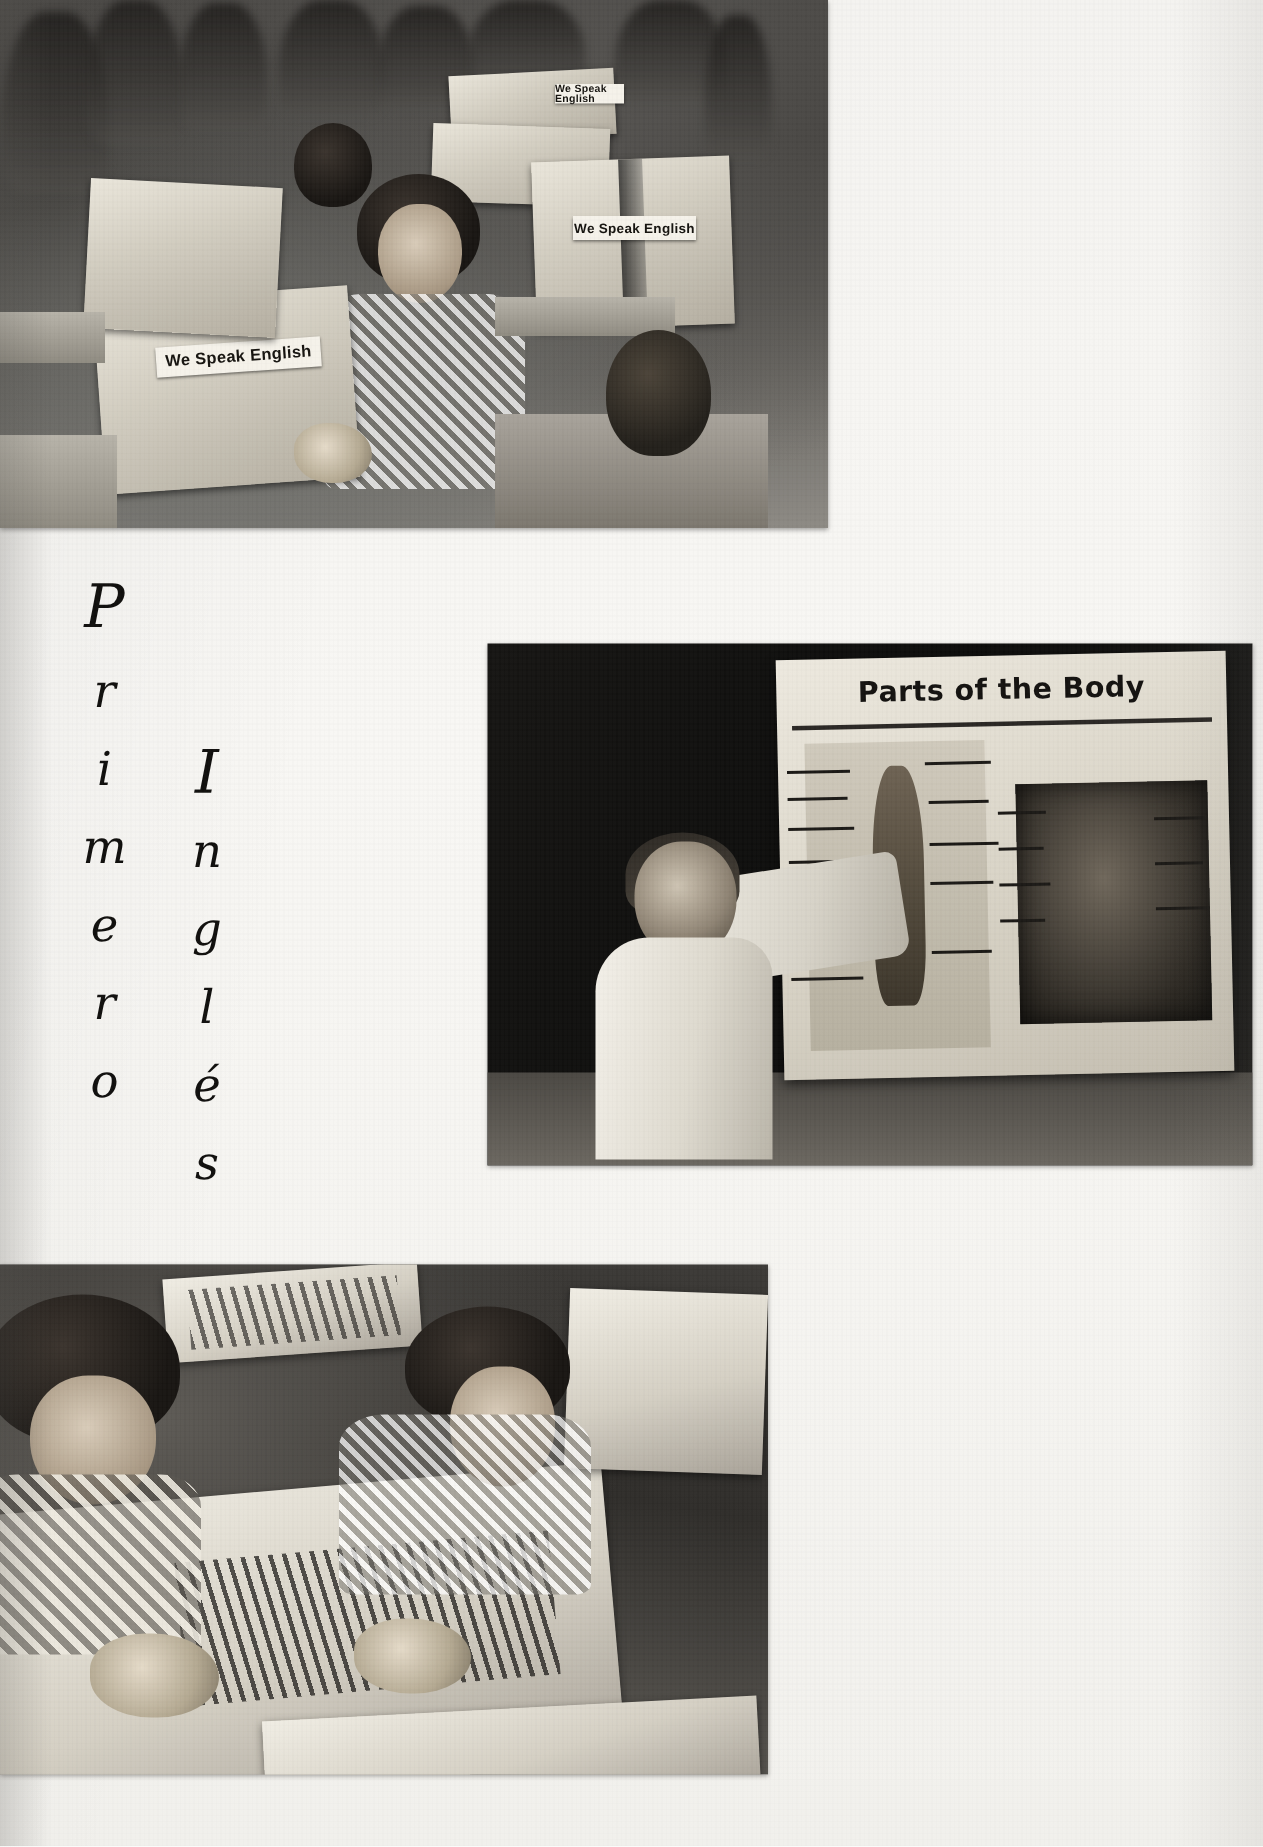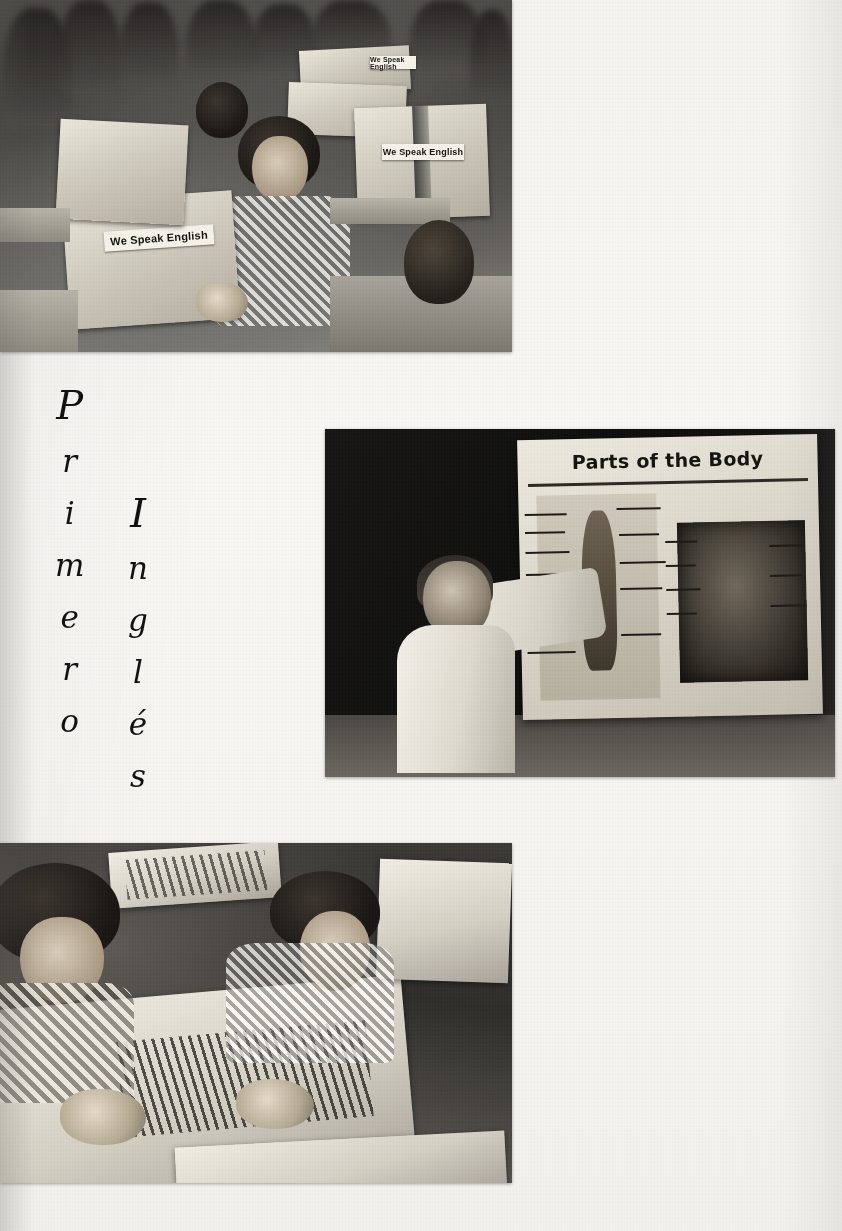--- a/index.html
+++ b/index.html
@@ -68,20 +68,21 @@
     box-shadow: 0 1px 2px rgba(0,0,0,.5);
   }
 
   
   #photo-classroom-books {
     left: 0px; top: 0px; width: 512px; height: 352px;
     background:
       radial-gradient(ellipse at 30% 80%, #6f6f6b 0%, rgba(0,0,0,0) 60%),
       radial-gradient(ellipse at 70% 20%, #555350 0%, rgba(0,0,0,0) 65%),
       linear-gradient(175deg, #4a4845 0%, #3a3835 35%, #565450 60%, #8d8a84 100%);
+    padding-left: 40px;
   }
   
   .bg-row {
     position: absolute;
     background: linear-gradient(180deg, rgba(30,28,26,.85), rgba(80,78,74,.45));
     filter: blur(3px);
     border-radius: 40% 40% 18% 18% / 60% 60% 20% 20%;
   }
   .paper-book {
     position: absolute;

